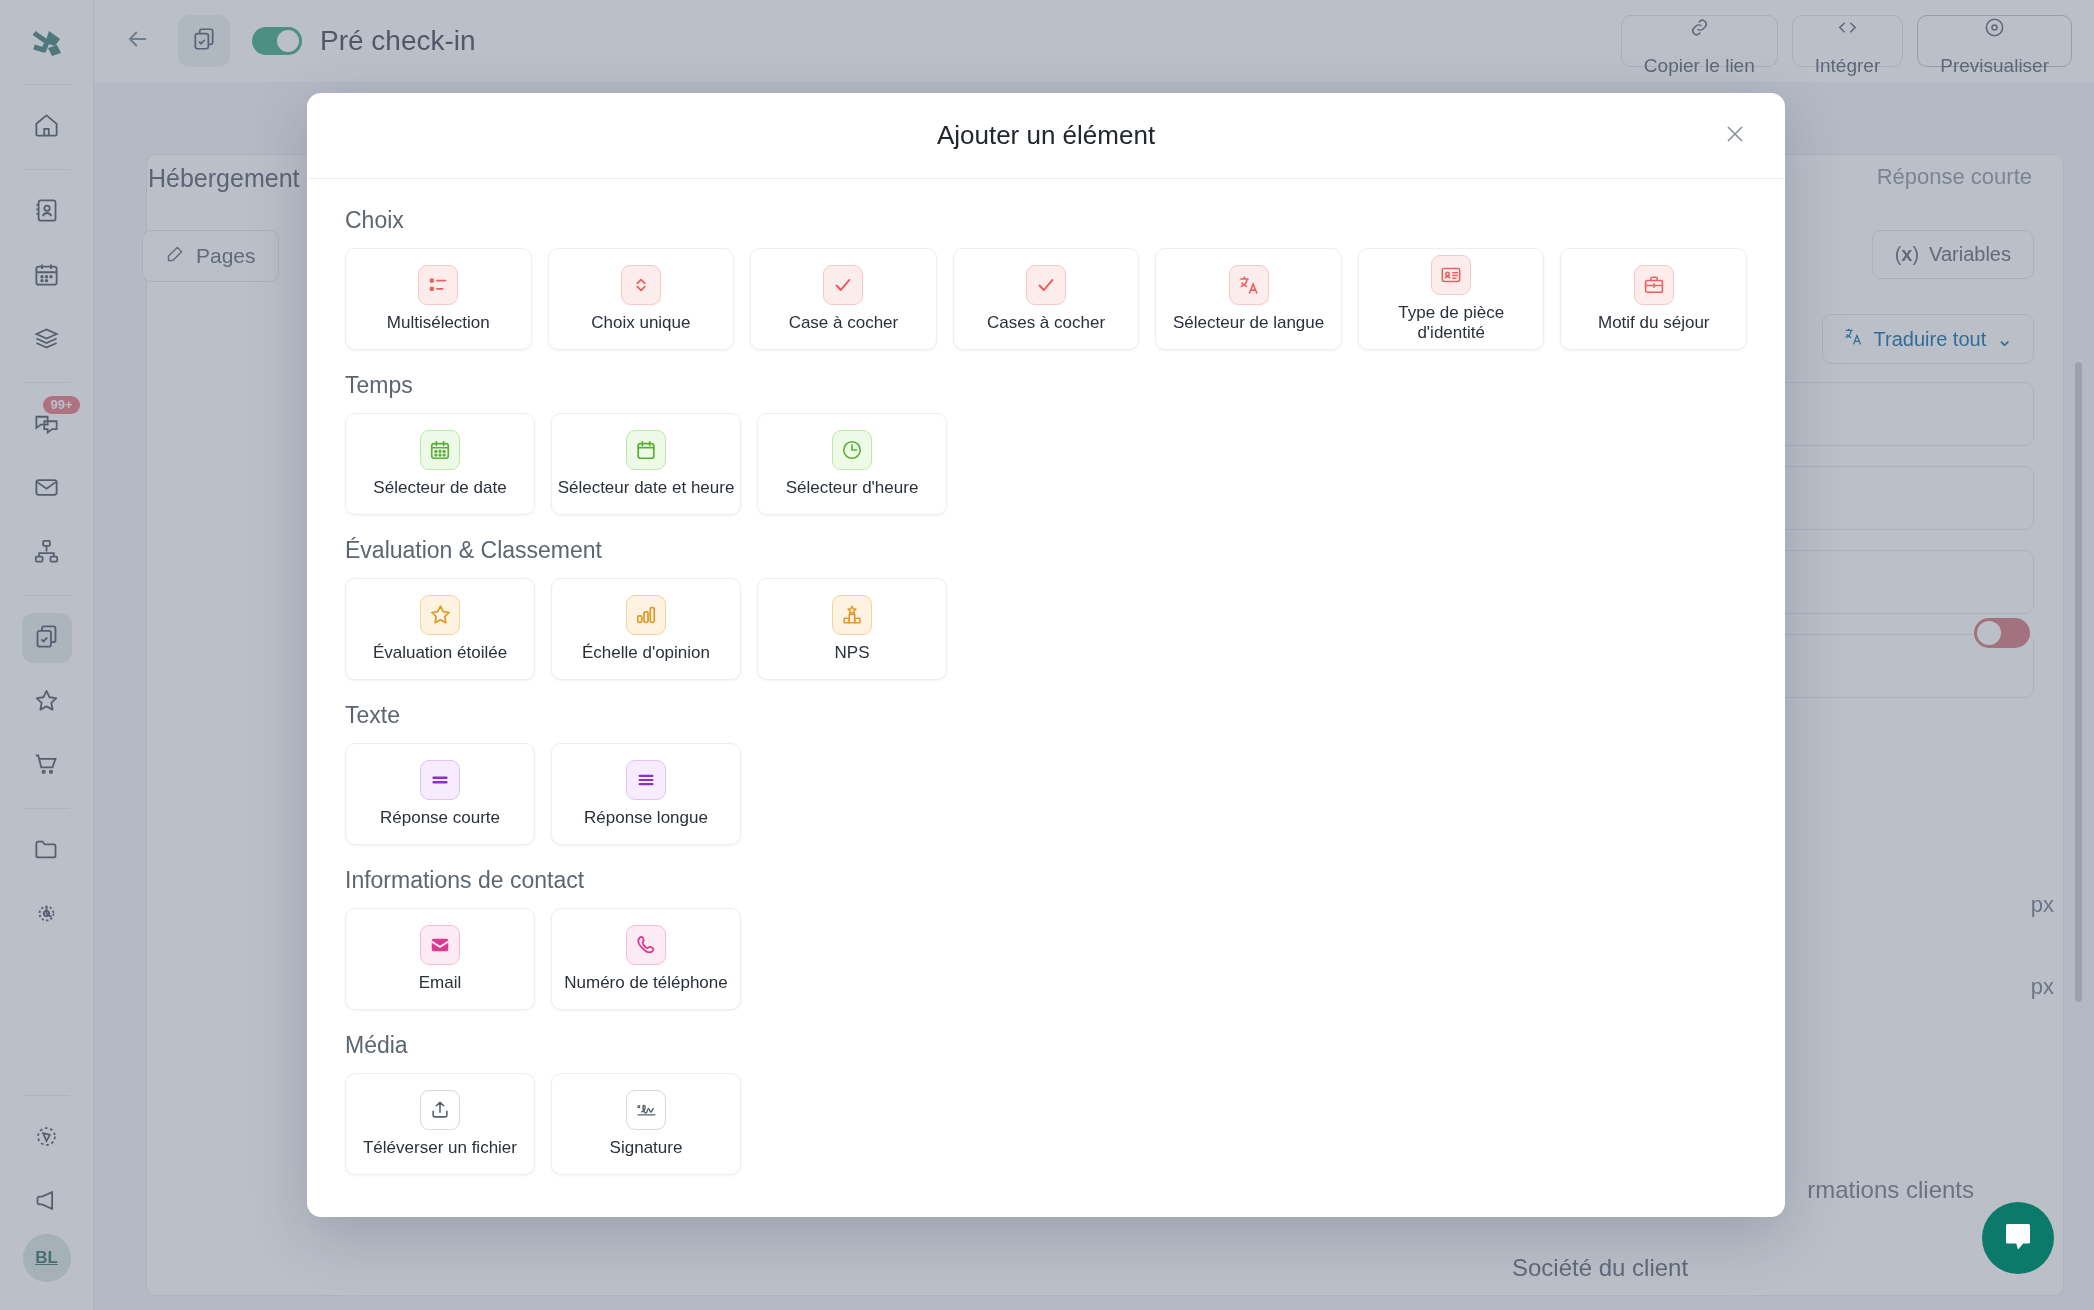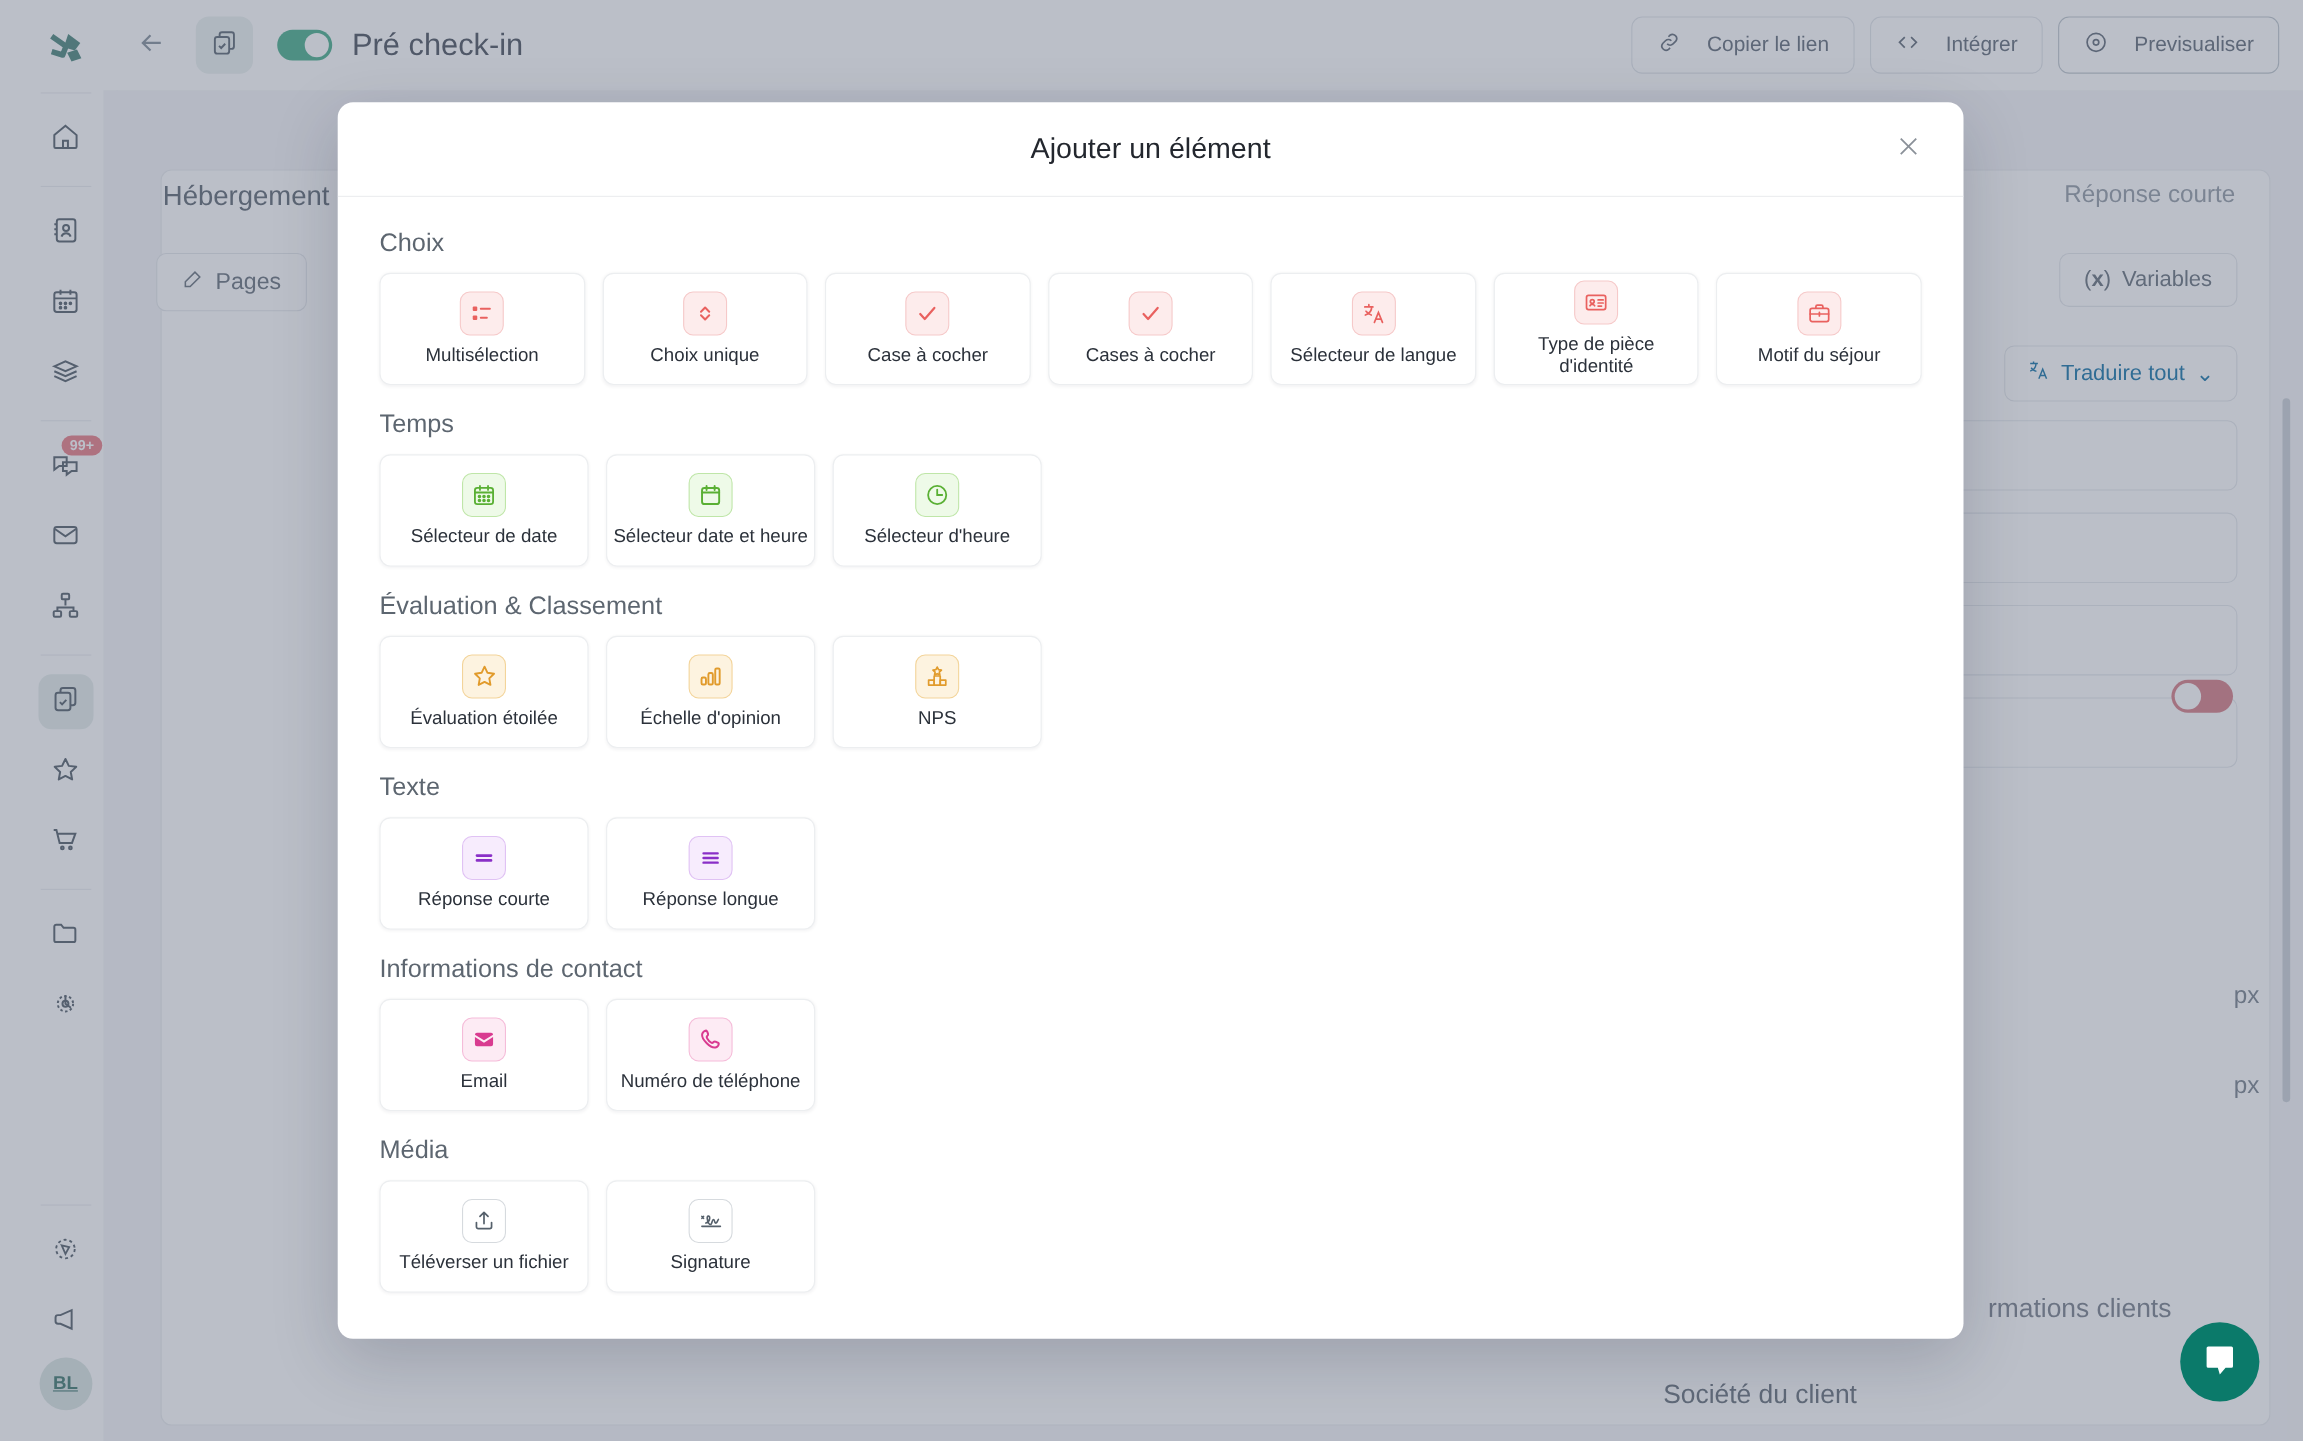--- a/index.html
+++ b/index.html
@@ -16,21 +16,21 @@
     background: #ffffff;
   }
   .dim-overlay {
     position: absolute; inset: 0;
     background: rgba(104,112,132,0.45);
     z-index: 50;
   }
 
   
   .rail {
-    position: absolute; left: 13px; top: 0; bottom: 0; width: 94px;
+    position: absolute; left: 0; top: 0; bottom: 0; width: 94px;
     background: #ffffff;
     border-right: 1px solid #eceef1;
     display: flex; flex-direction: column; align-items: center;
   }
   .rail-logo { margin-top: 18px; width: 56px; height: 56px; display:flex;align-items:center;justify-content:center; }
   .rail-sep { width: 46px; height: 1px; background: #e9ecef; margin: 10px 0; }
   .rail-item {
     width: 50px; height: 50px; border-radius: 12px;
     display: flex; align-items: center; justify-content: center;
     margin: 7px 0; position: relative; color: #46525e;
@@ -65,24 +65,25 @@
     width: 50px; height: 28px; border-radius: 14px; background: #3aa882;
     margin-left: 22px; position: relative; flex: none;
   }
   .toggle-green::after {
     content: ""; position: absolute; top: 3px; right: 3px;
     width: 22px; height: 22px; border-radius: 50%; background: #fff;
   }
   .topbar-title { font-size: 28px; color: #3c4450; margin-left: 18px; }
   .topbar-right { margin-left: auto; display: flex; align-items: center; gap: 14px; }
   .tb-btn {
-    display: flex; align-items: center; gap: 23px;
+    display: flex; align-items: center; gap: 11px;
     height: 52px; padding: 0 22px; border-radius: 10px;
     border: 1px solid #dfe3e8; color: #55606d; font-size: 19px;
     background: #fff;
+    flex-direction: column;
   }
   .tb-btn.outlined { border-color: #b9c2c9; }
 
   
   .page-body { position: absolute; left: 94px; right: 0; top: 82px; bottom: 0; background: #f4f5f7; }
   .editor-card {
     position: absolute; left: 52px; top: 72px; right: 30px; bottom: 14px;
     background: #ffffff; border-radius: 10px; border: 1px solid #e8eaed;
   }
   .eh-left { position: absolute; left: 54px; top: 82px; font-size: 25px; color: #515b66; }

